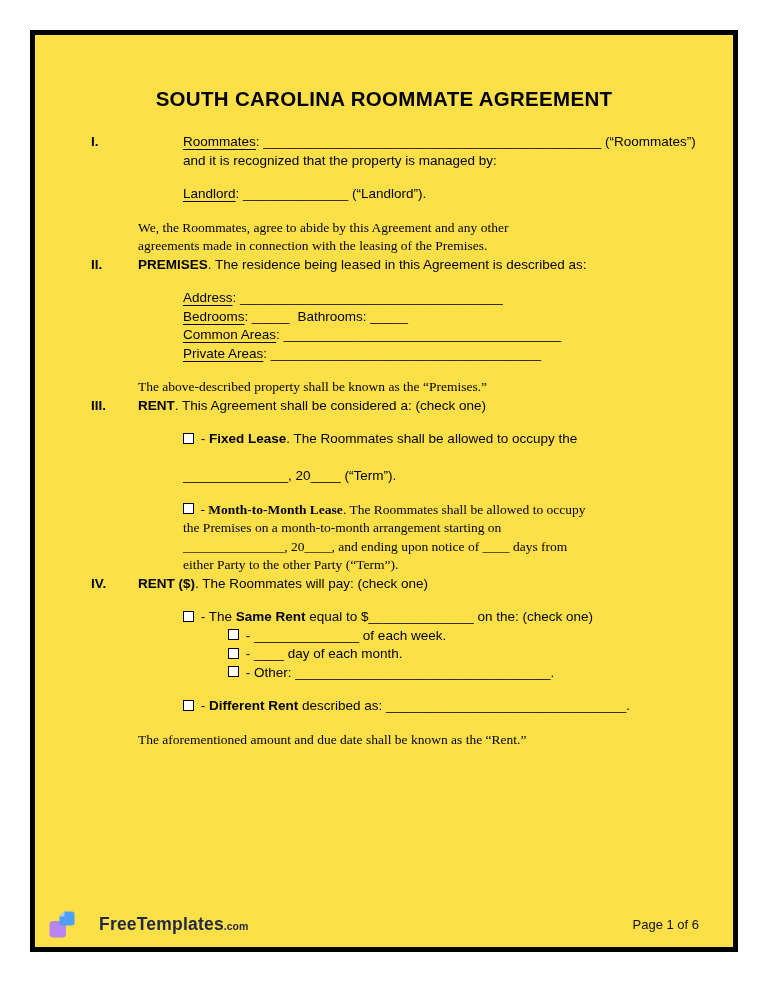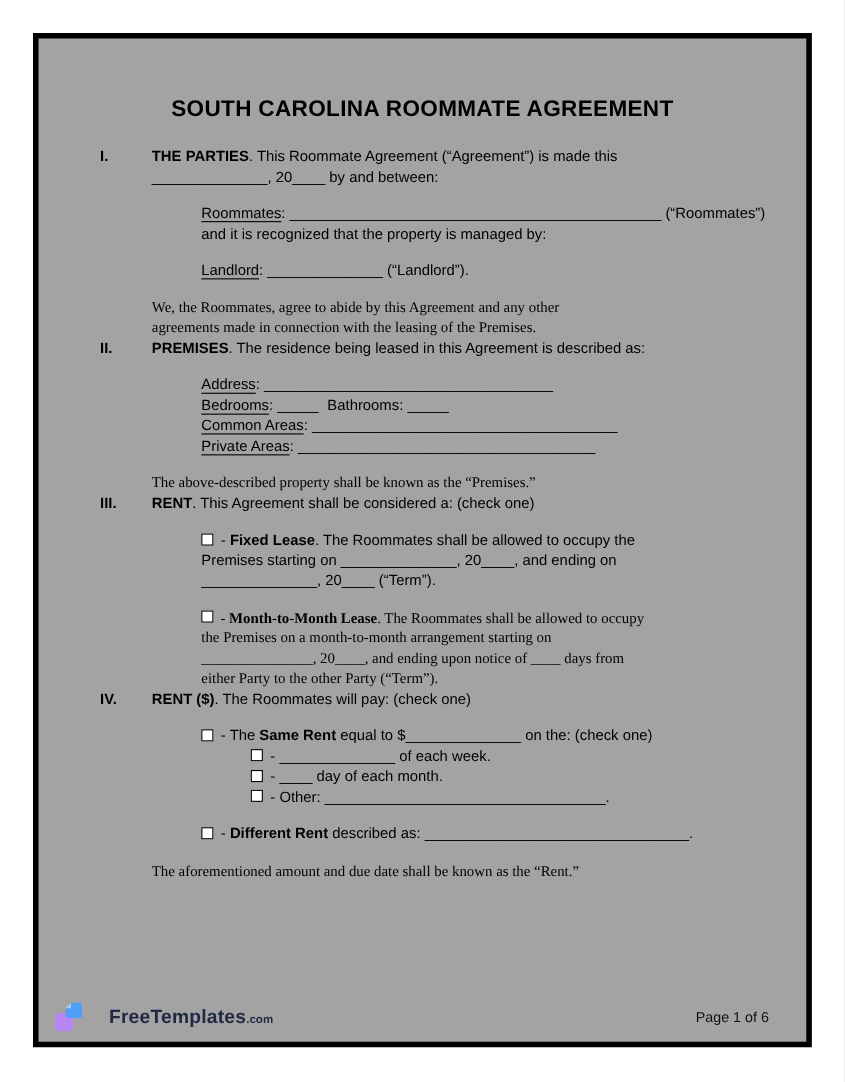--- a/index.html
+++ b/index.html
@@ -3,21 +3,21 @@
 <meta charset="utf-8">
 <style>
   html,body{margin:0;padding:0;}
   body{
     width:768px;height:984px;background:#ffffff;
     font-family:"Liberation Sans",sans-serif;color:#000;
     position:relative;overflow:hidden;
   }
   .page{
     position:absolute;left:30px;top:30px;width:708px;height:922px;
-    border:5px solid #000;box-sizing:border-box;background:#a3a3a3;
+    border:5px solid #000;box-sizing:border-box;background:#fde047;
   }
   .title{
     margin:52px 0 22px;text-align:center;font-weight:bold;
     font-size:20.5px;letter-spacing:.3px;line-height:24px;
   }
   .content{padding:0 36px 0 56px;font-size:13.5px;line-height:18.5px;}
   .sec{display:flex;}
   .num{width:47px;flex:none;font-weight:bold;}
   .bod{flex:1;min-width:0;}
   .para{margin:0 0 15px;}
@@ -45,41 +45,40 @@
 
 <div class="page">
 
   <div class="title">SOUTH CAROLINA ROOMMATE AGREEMENT</div>
 
   <div class="content">
 
     <div class="sec">
       <div class="num">I.</div>
       <div class="bod">
-        <p class="para"><span class="b">THE PARTIES</span><span>. This Roommate Agreement (“Agreement”) is made this</span><br><span>______________, 20____ by and between:</span></p>
         <p class="para ind"><span class="u">Roommates</span><span>: _____________________________________________ (“Roommates”)</span><br><span>and it is recognized that the property is managed by:</span></p>
         <p class="para ind"><span class="u">Landlord</span><span>: ______________ (“Landlord”).</span></p>
         <p class="para"><span>We, the Roommates, agree to abide by this Agreement and any other</span><br><span>agreements made in connection with the leasing of the Premises.</span></p>
       </div>
     </div>
 
     <div class="sec">
       <div class="num">II.</div>
       <div class="bod">
         <p class="para"><span class="b">PREMISES</span><span>. The residence being leased in this Agreement is described as:</span></p>
         <p class="para ind"><span class="u">Address</span><span>: ___________________________________</span><br><span class="u">Bedrooms</span><span>: _____</span><span class="bath">Bathrooms: _____</span><br><span class="u">Common Areas</span><span>: _____________________________________</span><br><span class="u">Private Areas</span><span>: ____________________________________</span></p>
         <p class="para">The above-described property shall be known as the “Premises.”</p>
       </div>
     </div>
 
     <div class="sec">
       <div class="num">III.</div>
       <div class="bod">
         <p class="para"><span class="b">RENT</span><span>. This Agreement shall be considered a: (check one)</span></p>
-        <p class="para ind"><span class="cb"></span><span> - </span><span class="b">Fixed Lease</span><span>. The Roommates shall be allowed to occupy the</span><br><span>Premises starting on ______________, 20____, and ending on</span><br><span>______________, 20____ (“Term”).</span></p>
+        <p class="para ind"><span class="cb"></span><span> - </span><span class="b">Fixed Lease</span><span>. The Roommates shall be allowed to occupy the</span><br><br><span>______________, 20____ (“Term”).</span></p>
         <p class="para ind"><span class="cb"></span><span> - </span><span class="b">Month-to-Month Lease</span><span>. The Roommates shall be allowed to occupy</span><br><span>the Premises on a month-to-month arrangement starting on</span><br><span>_______________, 20____, and ending upon notice of ____ days from</span><br><span>either Party to the other Party (“Term”).</span></p>
       </div>
     </div>
 
     <div class="sec">
       <div class="num">IV.</div>
       <div class="bod">
         <p class="para"><span class="b">RENT ($)</span><span>. The Roommates will pay: (check one)</span></p>
         <p class="para ind"><span class="cb"></span><span> - The </span><span class="b">Same Rent</span><span> equal to $______________ on the: (check one)</span><br><span class="sub"><span class="cb"></span><span> - ______________ of each week.</span></span><br><span class="sub"><span class="cb"></span><span> - ____ day of each month.</span></span><br><span class="sub"><span class="cb"></span><span> - Other: __________________________________.</span></span></p>
         <p class="para ind"><span class="cb"></span><span> - </span><span class="b">Different Rent</span><span> described as: ________________________________.</span></p>

